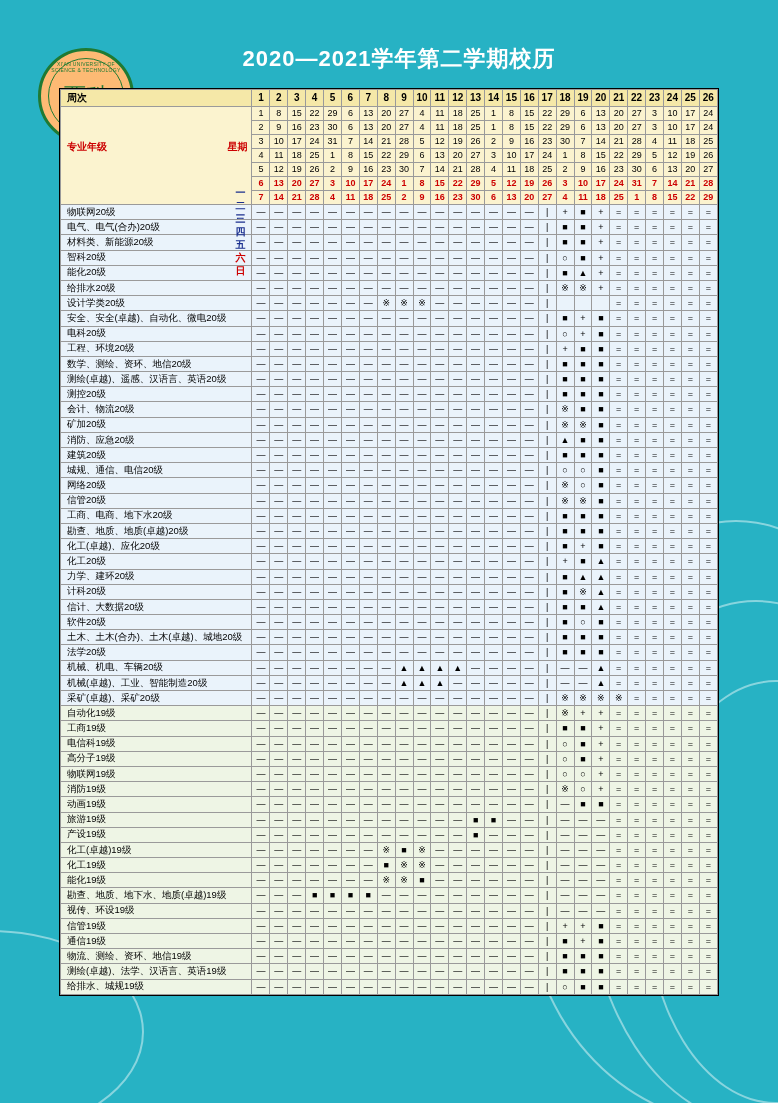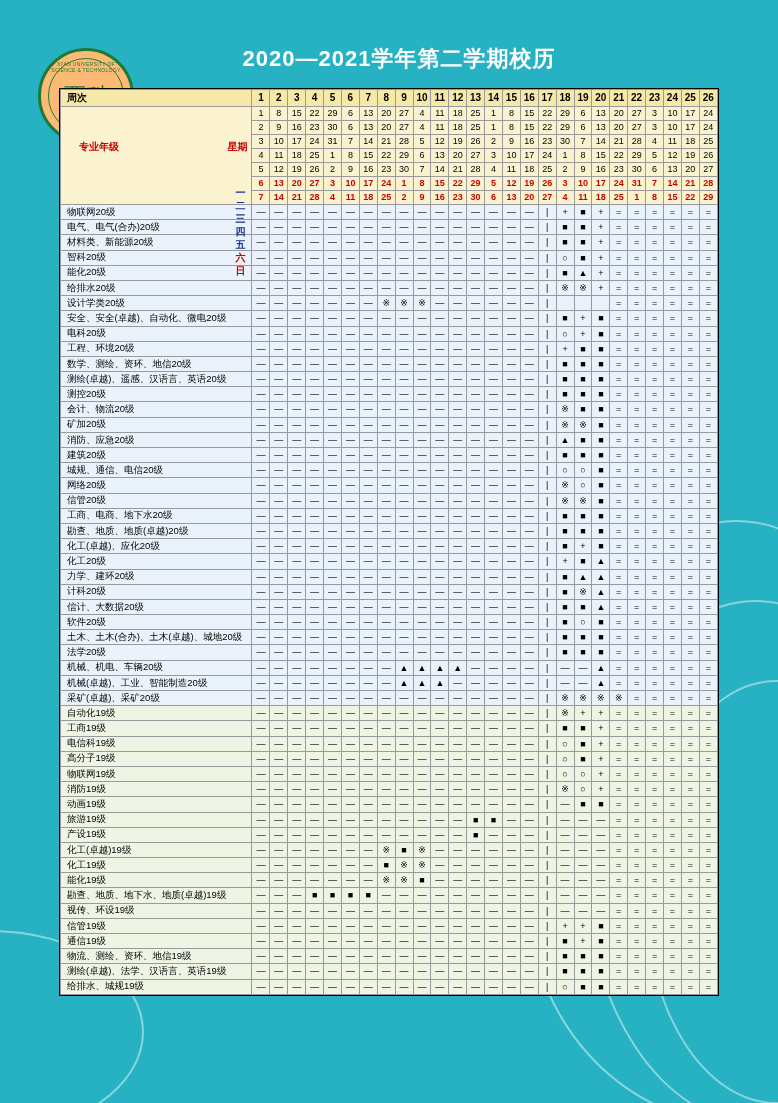--- a/index.html
+++ b/index.html
@@ -57,21 +57,21 @@
   table{border-collapse:collapse;width:100%;table-layout:fixed;font-size:9px;}
   td,th{border:1px solid #9a9a9a;padding:0;text-align:center;vertical-align:middle;line-height:1.35;}
   .hdr-week{background:#f5e8a8;font-weight:bold;font-size:10px;height:16px;color:#000;}
   .hdr-week-label{text-align:left;padding-left:6px;}
   .corner{background:#fbf3cf;position:relative;}
   .corner-inner{position:relative;height:100%;width:100%;}
   .diag{
     position:absolute;left:0;top:0;width:100%;height:100%;
   }
   .corner-top{position:absolute;right:4px;bottom:2px;color:#c00;font-weight:bold;font-size:10px;}
-  .corner-bot{position:absolute;left:18px;bottom:2px;color:#c00;font-weight:bold;font-size:10px;}
+  .corner-bot{position:absolute;left:6px;bottom:2px;color:#c00;font-weight:bold;font-size:10px;}
   .xingqi{color:#1a2f8f;font-weight:bold;}
   .dcell{background:#fbf3cf;font-size:9px;color:#000;height:13px;}
   .dcell.red{color:#c00;font-weight:bold;}
 
   .maj{
     text-align:left;padding-left:6px;font-size:9.5px;height:14.2px;white-space:nowrap;color:#000;
   }
   .band-a .maj, .band-a td{background:#eaf3fb;}
   .band-b .maj, .band-b td{background:#eef5e5;}
   .cellmark{font-size:9px;height:14.2px;}

